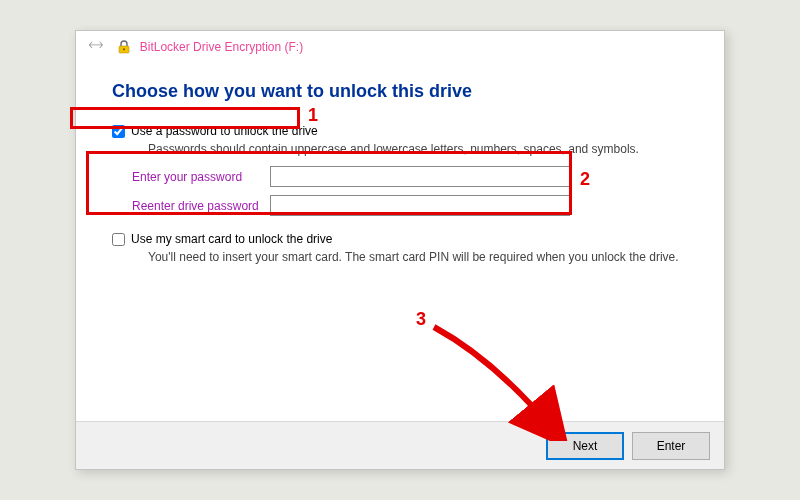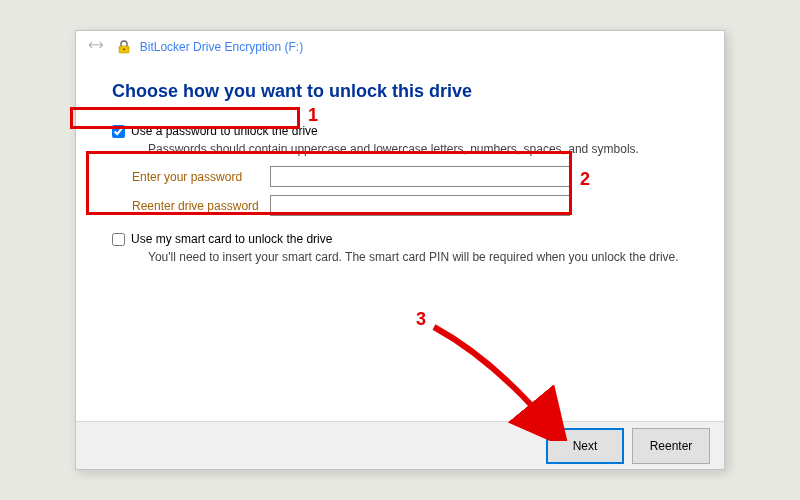--- a/index.html
+++ b/index.html
@@ -40,21 +40,21 @@
     .bitlocker-icon {
       width: 16px;
       height: 16px;
       display: inline-flex;
       align-items: center;
       justify-content: center;
     }
     .bitlocker-icon svg { width: 16px; height: 16px; }
     .window-title {
       font-size: 12px;
-      color: #3b82f6;
+      color: #ec4899;
     }
     .content {
       flex: 1;
       padding: 18px 36px 0 36px;
       position: relative;
     }
     .heading {
       color: #003399;
       font-size: 18px;
       font-weight: 700;
@@ -85,21 +85,21 @@
       margin-bottom: 16px;
     }
     .pw-row {
       display: flex;
       align-items: center;
       margin-bottom: 8px;
       gap: 8px;
     }
     .pw-label {
       font-size: 12px;
-      color: #a16207;
+      color: #a21caf;
       width: 130px;
     }
     .pw-row input[type="password"] {
       width: 300px;
       height: 21px;
       border: 1px solid #888;
       font-size: 12px;
       padding: 1px 4px;
     }
     .footer {
@@ -107,21 +107,21 @@
       border-top: 1px solid #d8d8d8;
       background: #f0f0f0;
       display: flex;
       align-items: center;
       justify-content: flex-end;
       padding: 0 14px;
       gap: 8px;
     }
     .btn {
       min-width: 78px;
-      height: 36px;
+      height: 28px;
       font-size: 12px;
       font-family: inherit;
       background: #e1e1e1;
       border: 1px solid #adadad;
       cursor: pointer;
     }
     .btn.primary {
       border: 2px solid #0078d7;
       background: #e1e1e1;
     }
@@ -199,16 +199,16 @@
         <marker id="ah" markerWidth="10" markerHeight="10" refX="6" refY="5" orient="auto">
           <path d="M0,0 L10,5 L0,10 Z" fill="#e30000"></path>
         </marker>
       </defs>
       <path d="M8 6 Q70 40 128 110" stroke="#e30000" stroke-width="6" fill="none" marker-end="url(#ah)"></path>
     </svg>
   </div>
 
   <div class="footer">
     <button class="btn primary">Next</button>
-    <button class="btn">Reenter</button>
+    <button class="btn">Enter</button>
   </div>
 
 </div>
 
 </body></html>

